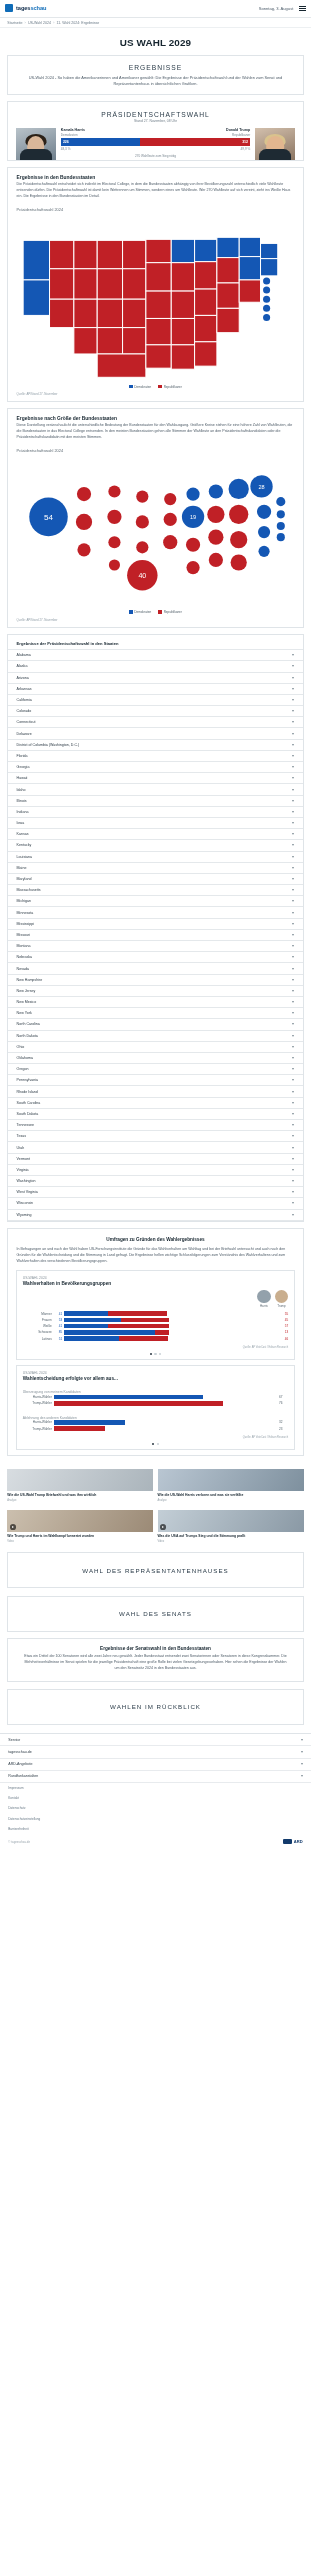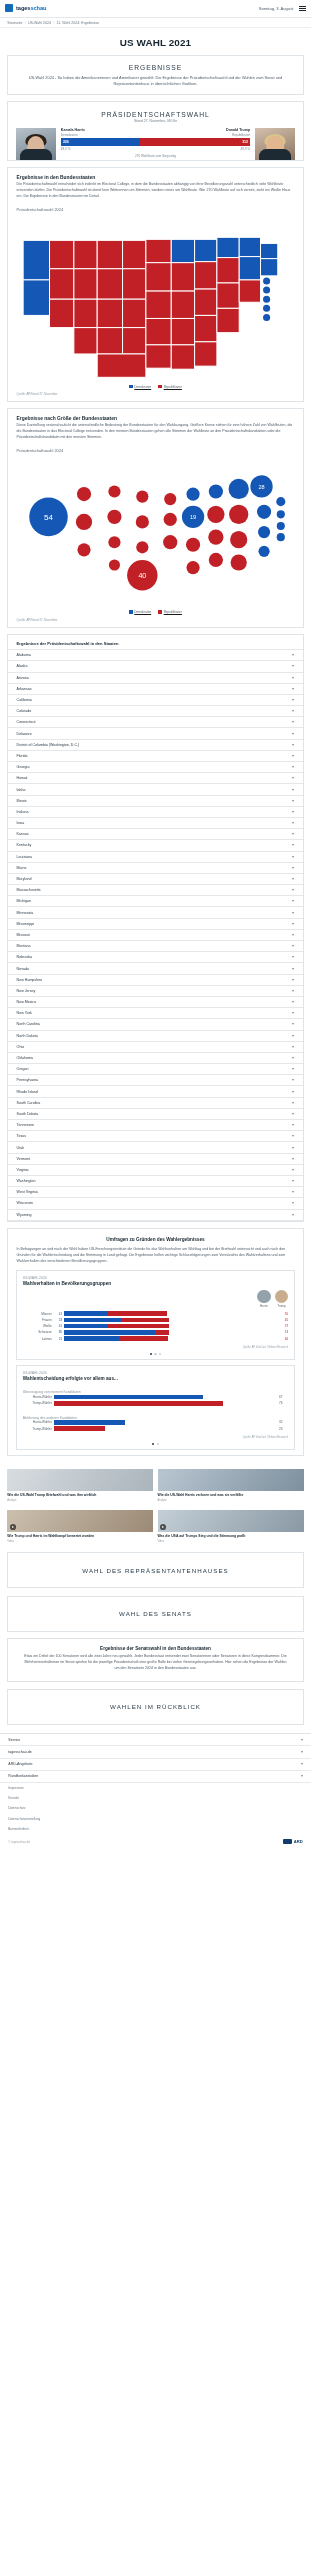--- a/index.html
+++ b/index.html
@@ -131,21 +131,21 @@
   }
   .art-body {
     font-size:3.6px; line-height:1.6; color:#4c5a66;
     padding:0 8.3px 5.2px 8.3px;
   }
   .sub-label {
     font-size:3.9px; color:#5c6972; padding:2.1px 8.3px 2.1px 8.3px;
   }
 
   
-  .map-wrap { position:relative; padding:1px 5.2px 2.1px 5.2px;text-decoration:underline; }
+  .map-wrap { position:relative; padding:1px 5.2px 2.1px 5.2px; }
   .map-canvas { width:100%; display:block; }
   .map-legend {
     display:flex; justify-content:center; gap:7.3px;
     font-size:3.1px; color:#55636d; padding:2.1px 0 1px 0;
   }
   .map-legend .sw { display:inline-block; width:3.6px; height:3.6px; margin-right:1.6px; vertical-align:-0.5px;}
   .sw.blue { background:#1457b4; }
   .sw.red { background:#c02026; }
   .map-note { font-size:2.9px; color:#94a1aa; padding:0 8.3px 5.2px 8.3px; }
 
@@ -252,21 +252,21 @@
   </div>
 
   <div class="breadcrumb">
     <span>Startseite</span>
     <span class="sep">›</span>
     <span>US-Wahl 2024</span>
     <span class="sep">›</span>
     <span>11. Wahl 2024: Ergebnisse</span>
   </div>
 
-  <div class="page-title">US WAHL 2021</div>
+  <div class="page-title">US WAHL 2029</div>
 
   <div class="section">
     <div class="section-head">ERGEBNISSE</div>
     <div class="section-sub">US-Wahl 2024 - So haben die Amerikaner­innen und Amerikaner gewählt: Die Ergebnisse der Präsidentschaftswahl und der Wahlen zum Senat und Repräsentantenhaus in übersichtlichen Grafiken.</div>
   </div>
 
   <div class="section">
     <div class="pres-head">PRÄSIDENTSCHAFTSWAHL</div>
     <div class="pres-sub">Stand 27. November, 08 Uhr</div>
     <div class="cand-row">

